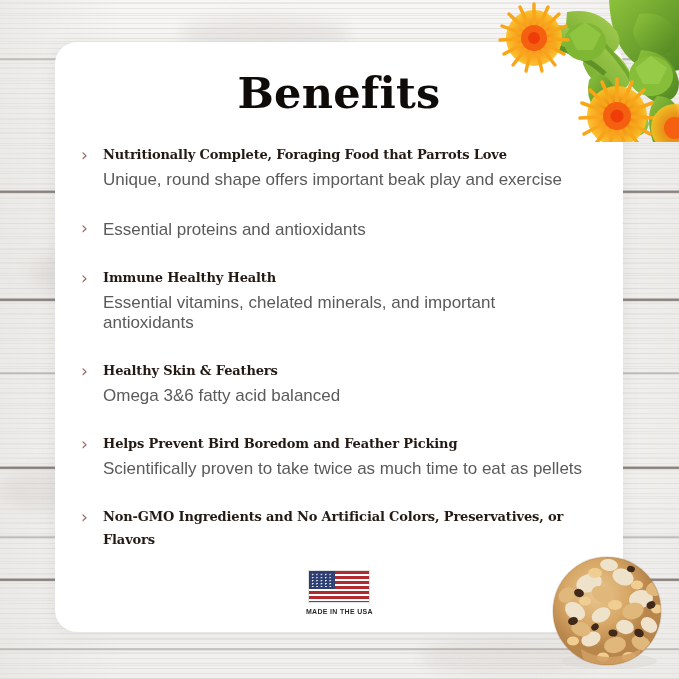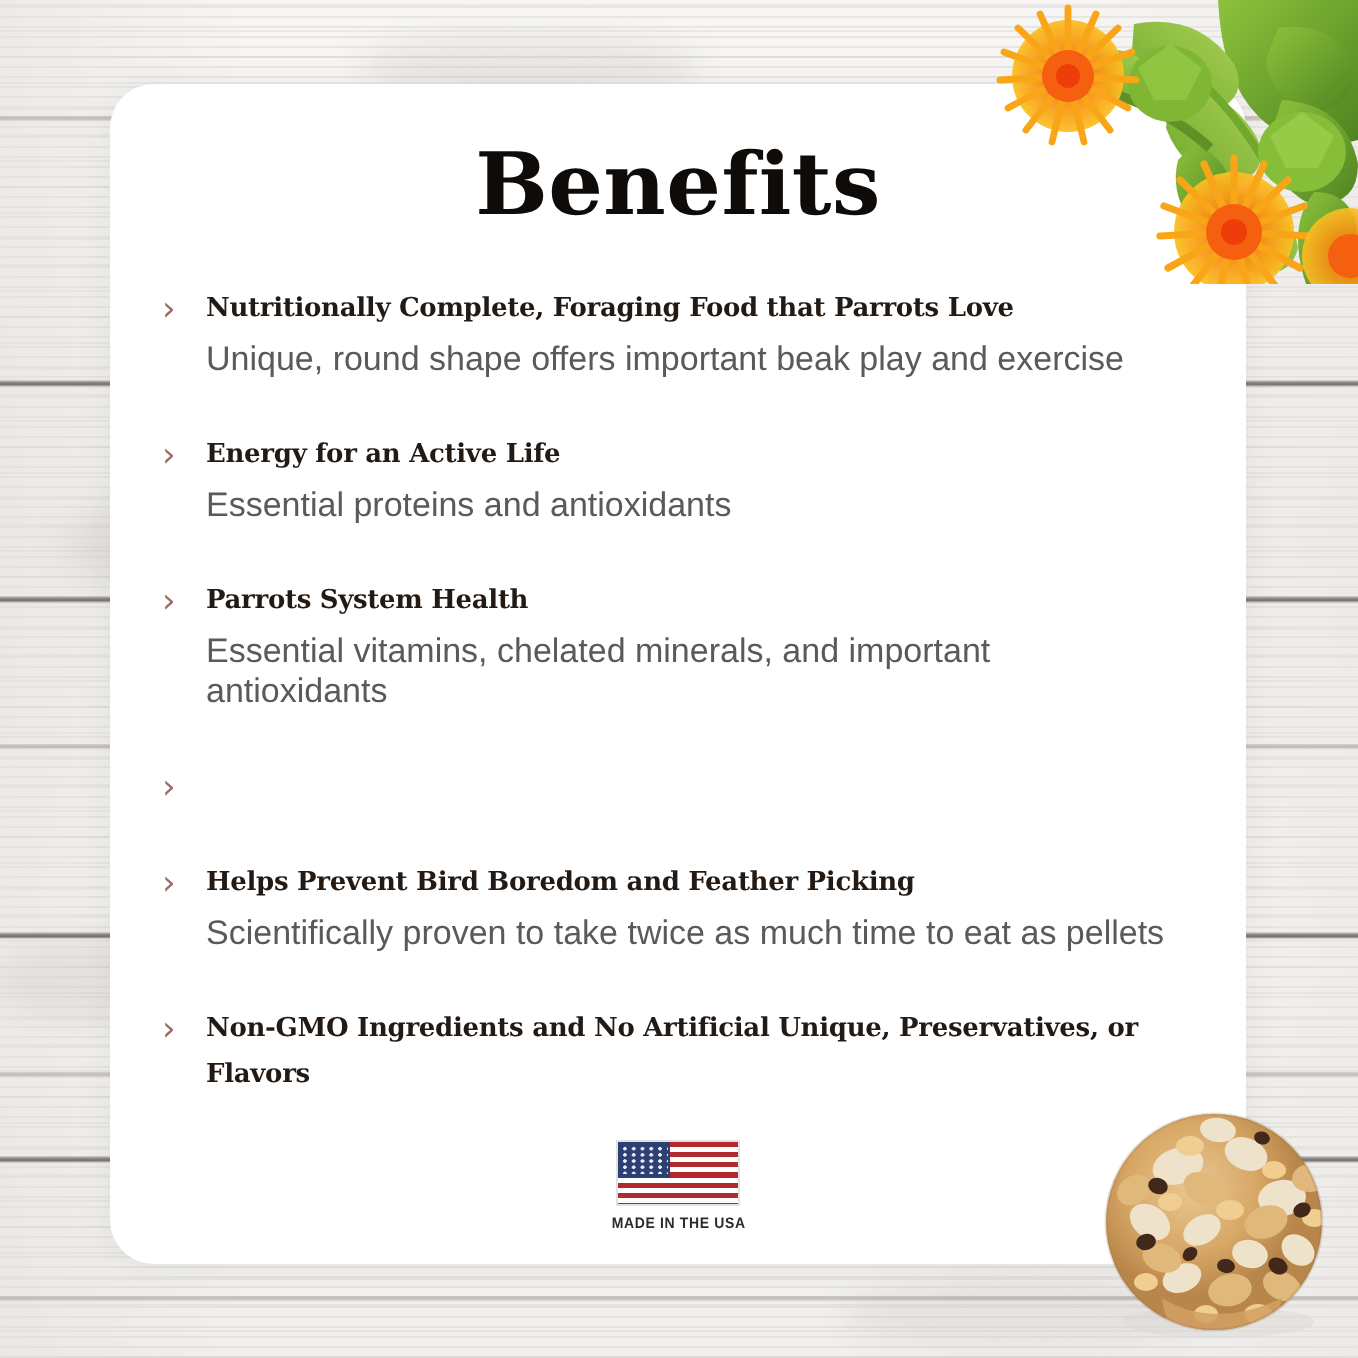--- a/index.html
+++ b/index.html
@@ -394,51 +394,52 @@
       <span class="chev">›</span>
       <div class="benefit-text">
         <div class="benefit-head">Nutritionally Complete, Foraging Food that Parrots Love</div>
         <div class="benefit-sub">Unique, round shape offers important beak play and exercise</div>
       </div>
     </li>
 
     <li class="benefit-item">
       <span class="chev">›</span>
       <div class="benefit-text">
-        <div class="benefit-head">Energy for an Active Life</div>
         <div class="benefit-sub">Essential proteins and antioxidants</div>
       </div>
     </li>
 
     <li class="benefit-item">
       <span class="chev">›</span>
       <div class="benefit-text">
-        <div class="benefit-head">Parrots System Health</div>
+        <div class="benefit-head">Immune Healthy Health</div>
         <div class="benefit-sub">Essential vitamins, chelated minerals, and important antioxidants</div>
       </div>
     </li>
 
     <li class="benefit-item">
       <span class="chev">›</span>
       <div class="benefit-text">
+        <div class="benefit-head">Healthy Skin &amp; Feathers</div>
+        <div class="benefit-sub">Omega 3&amp;6 fatty acid balanced</div>
       </div>
     </li>
 
     <li class="benefit-item">
       <span class="chev">›</span>
       <div class="benefit-text">
         <div class="benefit-head">Helps Prevent Bird Boredom and Feather Picking</div>
         <div class="benefit-sub">Scientifically proven to take twice as much time to eat as pellets</div>
       </div>
     </li>
 
     <li class="benefit-item">
       <span class="chev">›</span>
       <div class="benefit-text">
-        <div class="benefit-head">Non-GMO Ingredients and No Artificial Unique, Preservatives, or Flavors</div>
+        <div class="benefit-head">Non-GMO Ingredients and No Artificial Colors, Preservatives, or Flavors</div>
 
       </div>
     </li>
 
   </ul>
 
   <div id="usa-badge">
     <div id="flag">
       <div id="flag-canton">
         <div id="flag-stars"></div>

